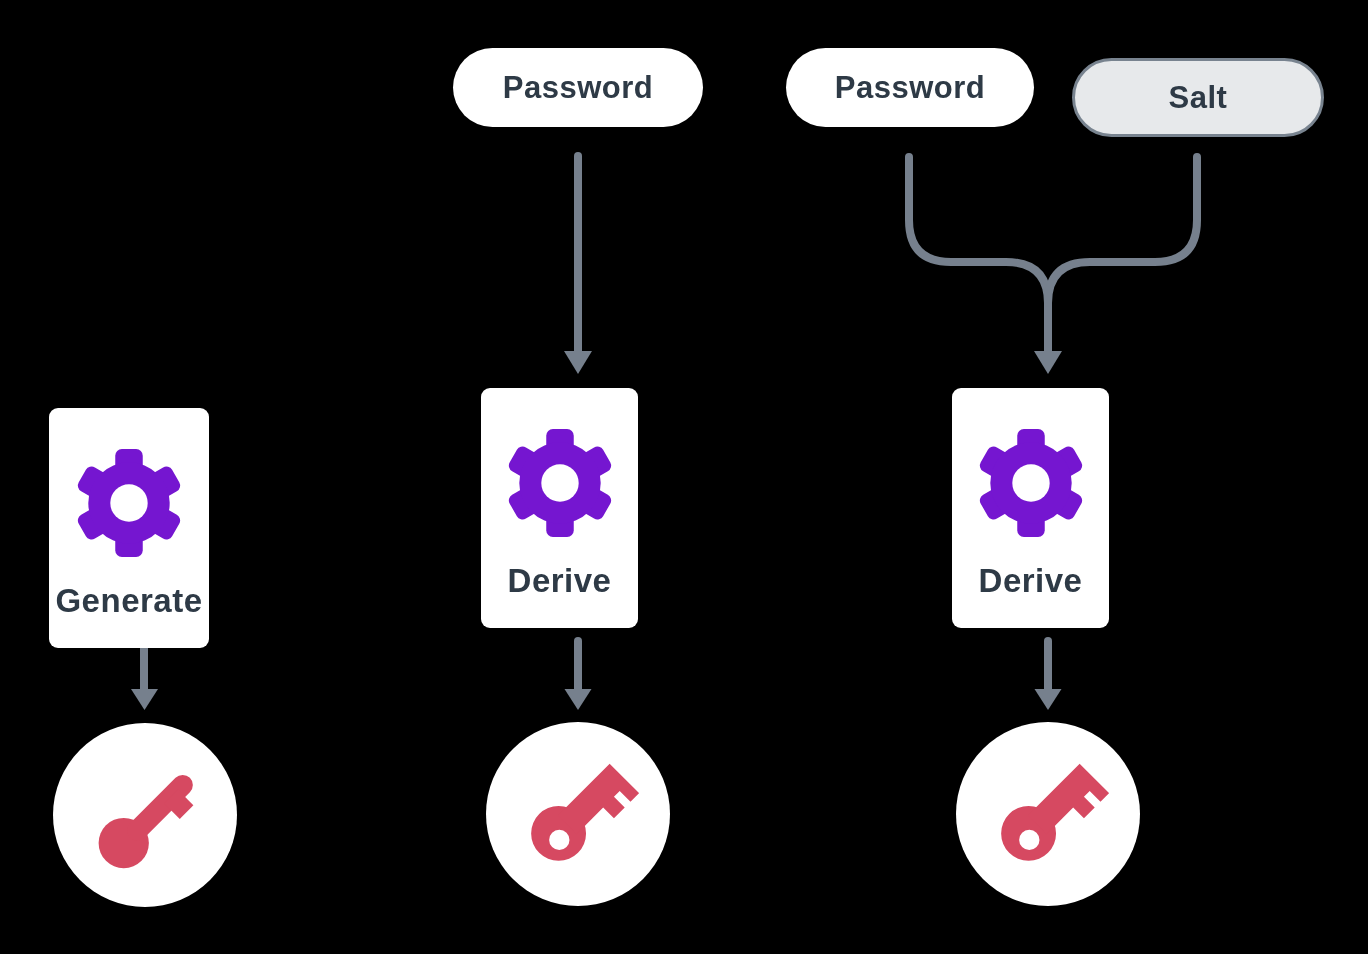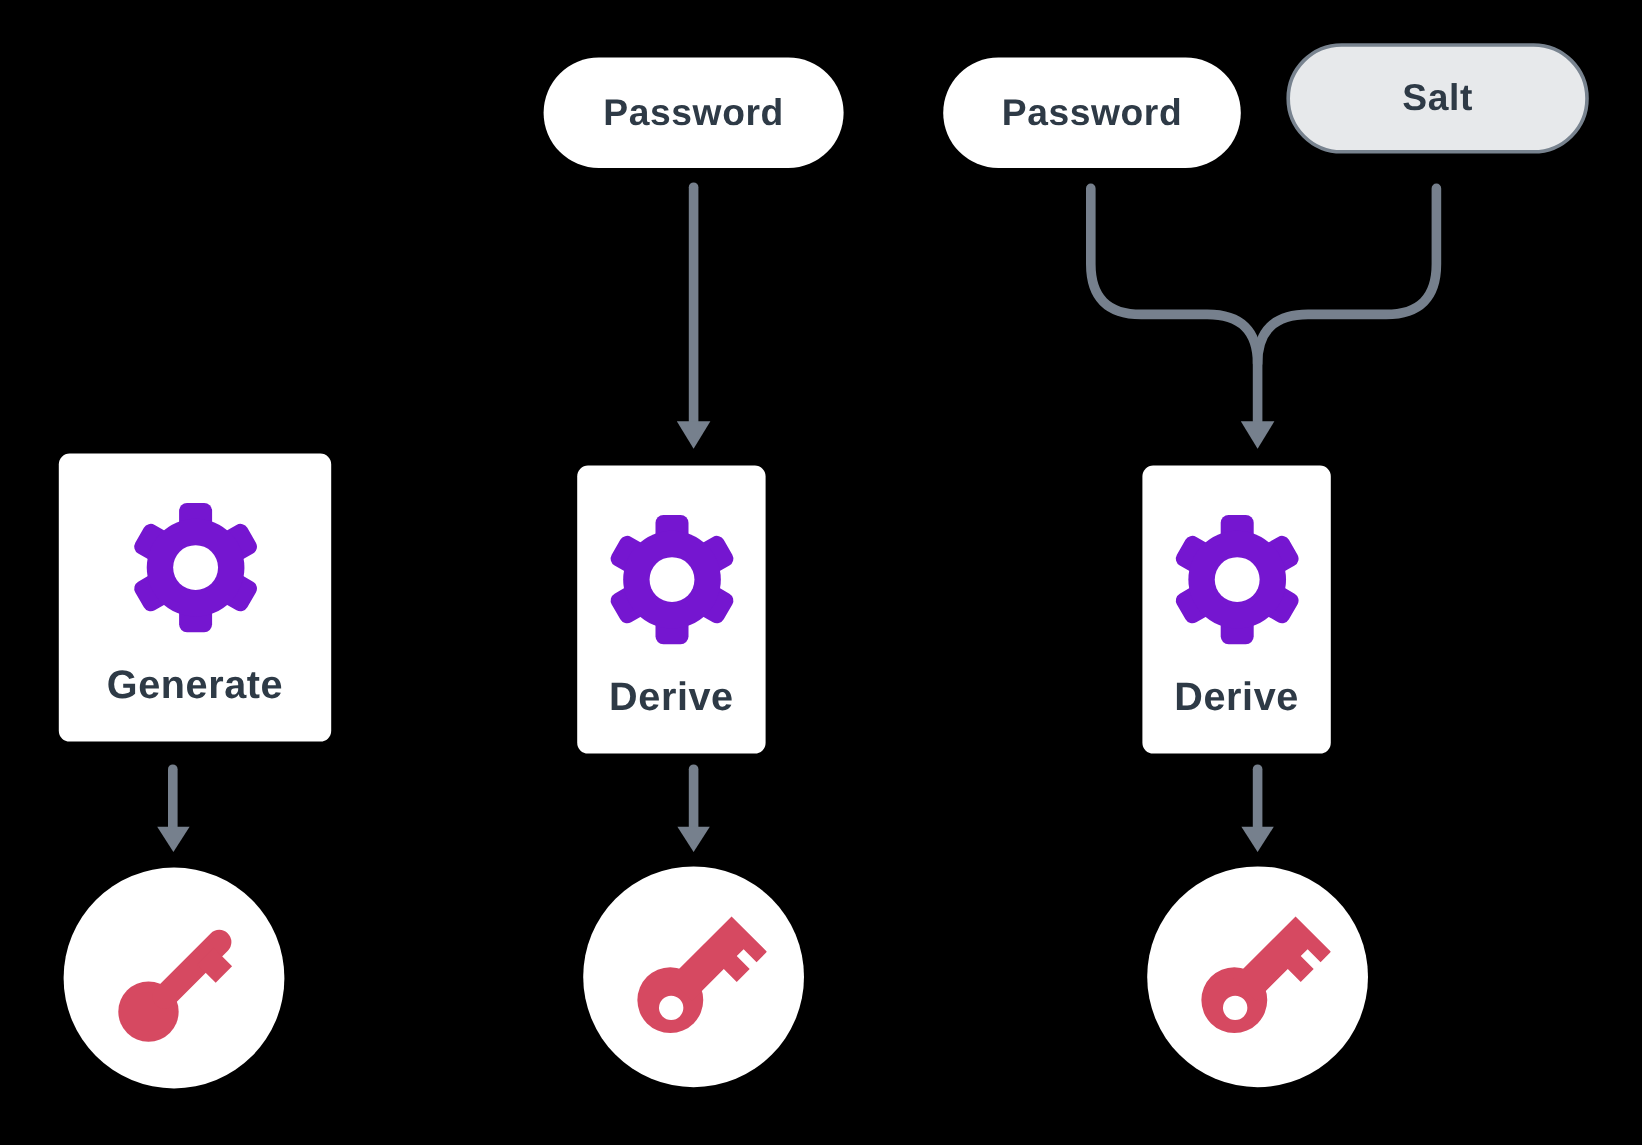--- a/index.html
+++ b/index.html
@@ -11,21 +11,21 @@
   html,body { background:var(--background); }
   .canvas {
     position:relative; width:1368px; height:954px;
     background:var(--background); overflow:hidden;
     font-family:"Liberation Sans","DejaVu Sans",sans-serif;
   }
   .connectors { position:absolute; left:0; top:0; width:1368px; height:954px; }
   .connectors .line { fill:none; stroke:var(--connector); stroke-width:8; stroke-linecap:round; }
   .connectors .head { fill:var(--connector); stroke:none; }
   .pill {
-    position:absolute; height:92px; border-radius:50px;
+    position:absolute; height:79px; border-radius:50px;
     background:var(--node-fill); display:flex; align-items:center; justify-content:center;
     font-size:31px; font-weight:600; color:var(--text); letter-spacing:0.5px;
   }
   .pill.outlined { background:var(--salt-fill); border:3px solid var(--salt-border); }
   .process-box {
     position:absolute; width:157px; height:240px; border-radius:9px;
     background:var(--node-fill); display:flex; flex-direction:column; align-items:center;
   }
   .process-box .gear-wrap { margin-top:40px; width:110px; height:110px; }
   .process-box .box-label {
@@ -62,25 +62,25 @@
     <path class="line" d="M1048 641 V689"></path>
     <path class="head" d="M1034.5 689 h27 l-13.5 21 z"></path>
   </svg>
 
   <div class="pill" style="left:453px; top:48px; width:250px;">
     <span>Password</span>
   </div>
   <div class="pill" style="left:786px; top:48px; width:248px;">
     <span>Password</span>
   </div>
-  <div class="pill outlined" style="left:1072px; top:36px; width:252px;align-items:center;">
+  <div class="pill outlined" style="left:1072px; top:58px; width:252px;align-items:center;">
     <span>Salt</span>
   </div>
 
-  <div class="process-box" style="left:49px; top:378px; width:227px;">
+  <div class="process-box" style="left:49px; top:408px; width:160px;">
     <svg class="gear-wrap" viewBox="0 0 100 100">
       <g class="gear-fill">
         <rect x="37.5" y="1" width="25" height="22" rx="6" transform="rotate(0 50 50)"></rect>
         <rect x="37.5" y="1" width="25" height="22" rx="6" transform="rotate(60 50 50)"></rect>
         <rect x="37.5" y="1" width="25" height="22" rx="6" transform="rotate(120 50 50)"></rect>
         <rect x="37.5" y="1" width="25" height="22" rx="6" transform="rotate(180 50 50)"></rect>
         <rect x="37.5" y="1" width="25" height="22" rx="6" transform="rotate(240 50 50)"></rect>
         <rect x="37.5" y="1" width="25" height="22" rx="6" transform="rotate(300 50 50)"></rect>
         <circle cx="50" cy="50" r="37"></circle>
       </g>

